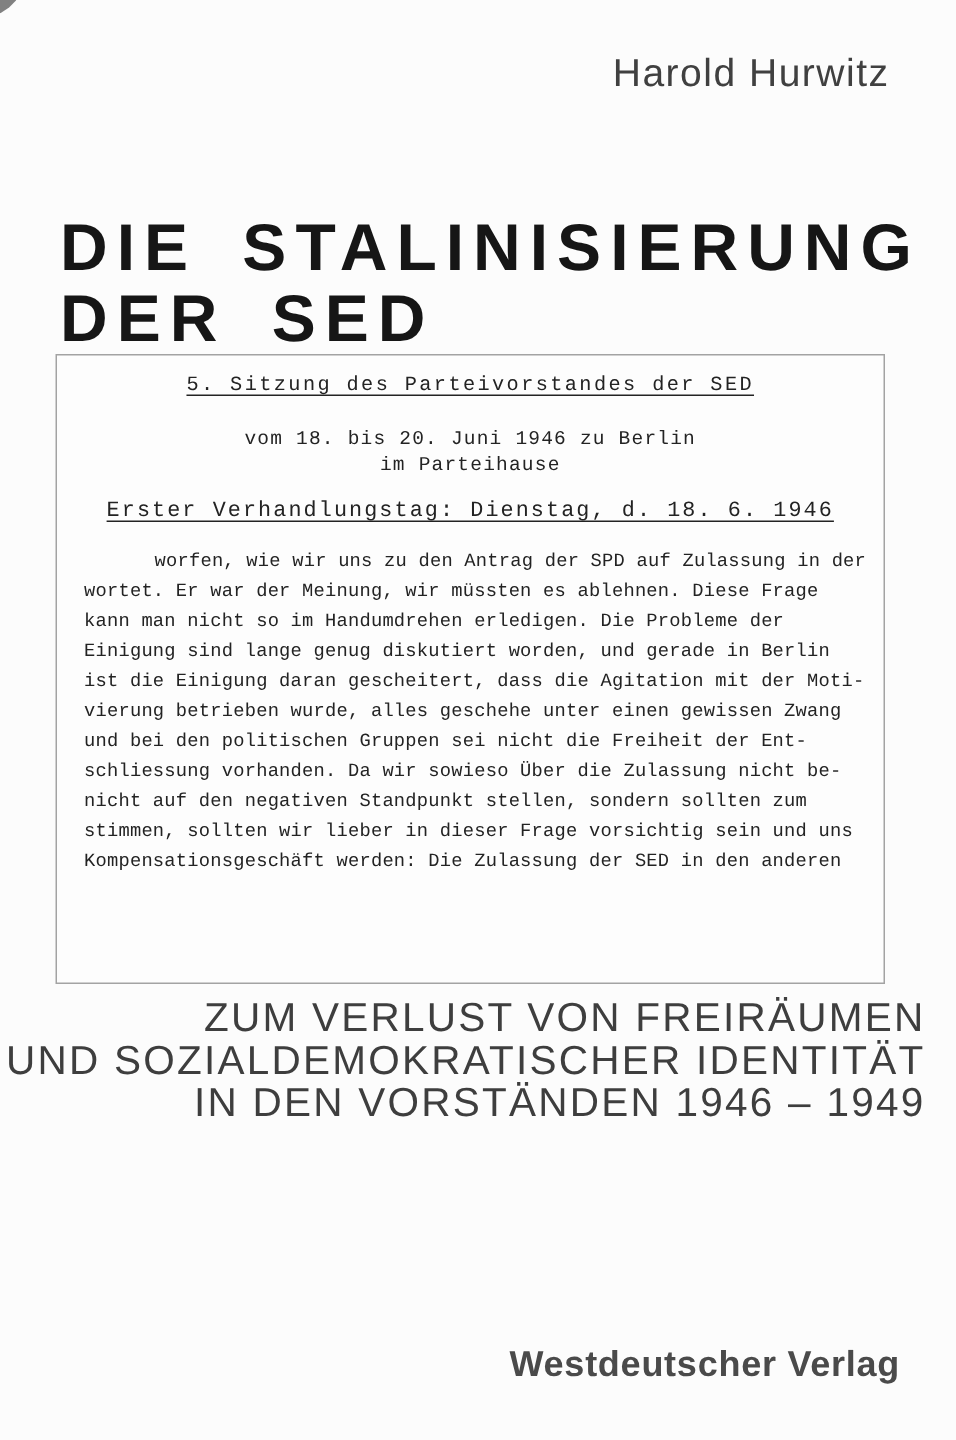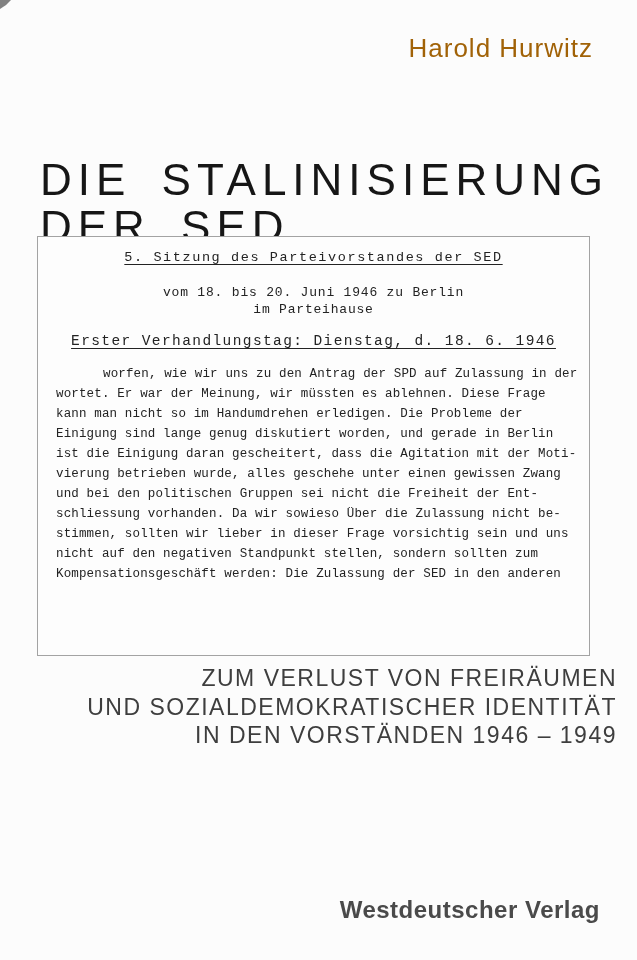--- a/index.html
+++ b/index.html
@@ -15,31 +15,30 @@
     position: absolute; left: 0; top: 0;
     width: 11px; height: 9px;
     background: #6b6b6b;
     clip-path: polygon(0 0, 100% 0, 55% 55%, 0 100%);
     opacity: .85;
   }
 
   .author {
     position: absolute; top: 33px; right: 44px;
     font-size: 26px; font-weight: 300;
-    color: #a16207; letter-spacing: 1px;
+    color: #404040; letter-spacing: 1px;
   }
 
   .title {
     position: absolute; left: 40px; top: 142px;
-    font-size: 44px; font-weight: normal;
+    font-size: 44px; font-weight: bold;
     line-height: 47px;
     letter-spacing: 6px; word-spacing: 12px;
     color: #161616;
     white-space: nowrap;
-    margin-top: 14px;
   }
 
   .doc-box {
     position: absolute; left: 37px; top: 236px;
     width: 553px; height: 420px;
     box-sizing: border-box;
     border: 1px solid #a3a3a3;
     background: #fdfdfd;
     font-family: "Liberation Mono", "DejaVu Sans Mono", monospace;
     color: #232323;
@@ -67,21 +66,21 @@
     margin: 15px 18px 0 18px;
     font-size: 12.5px; line-height: 20px;
     letter-spacing: 0.15px;
   }
   .doc-body .line { white-space: pre; }
   .doc-body .line:first-child { text-indent: 47px; }
 
   .subtitle {
     position: absolute; right: 20px; top: 664px;
     text-align: right;
-    font-size: 23px; font-weight: 300;
+    font-size: 27px; font-weight: 300;
     line-height: 28.5px;
     letter-spacing: 1.5px;
     color: #3e3e3e;
     white-space: nowrap;
   }
 
   .publisher {
     position: absolute; right: 37px; top: 896px;
     font-size: 24px; font-weight: 700;
     letter-spacing: 0.5px;
@@ -108,22 +107,22 @@
   <div class="doc-head4">Erster Verhandlungstag: Dienstag, d. 18. 6. 1946</div>
   <div class="doc-body">
     <div class="line">worfen, wie wir uns zu den Antrag der SPD auf Zulassung in der</div>
     <div class="line">wortet. Er war der Meinung, wir müssten es ablehnen. Diese Frage</div>
     <div class="line">kann man nicht so im Handumdrehen erledigen. Die Probleme der</div>
     <div class="line">Einigung sind lange genug diskutiert worden, und gerade in Berlin</div>
     <div class="line">ist die Einigung daran gescheitert, dass die Agitation mit der Moti-</div>
     <div class="line">vierung betrieben wurde, alles geschehe unter einen gewissen Zwang</div>
     <div class="line">und bei den politischen Gruppen sei nicht die Freiheit der Ent-</div>
     <div class="line">schliessung vorhanden. Da wir sowieso Über die Zulassung nicht be-</div>
+    <div class="line">nicht auf den negativen Standpunkt stellen, sondern sollten zum</div>
     <div class="line">stimmen, sollten wir lieber in dieser Frage vorsichtig sein und uns</div>
-    <div class="line">nicht auf den negativen Standpunkt stellen, sondern sollten zum</div>
     <div class="line">Kompensationsgeschäft werden: Die Zulassung der SED in den anderen</div>
   </div>
 </div>
 
 <div class="subtitle">
   <div>ZUM VERLUST VON FREIRÄUMEN</div>
   <div>UND SOZIALDEMOKRATISCHER IDENTITÄT</div>
   <div>IN DEN VORSTÄNDEN 1946 – 1949</div>
 </div>
 

